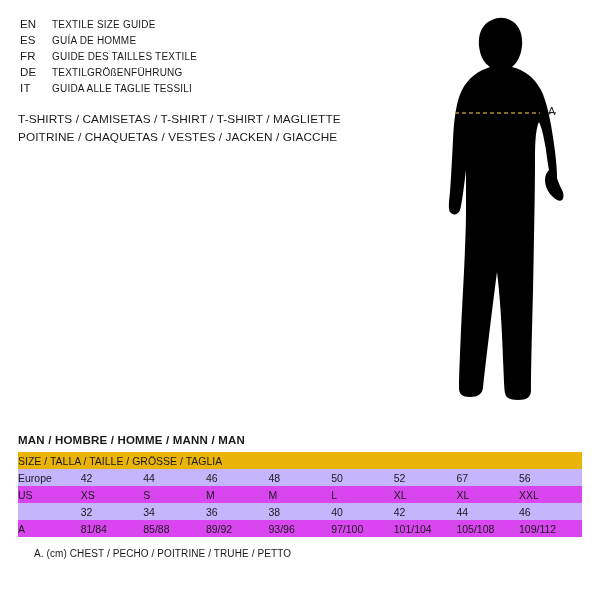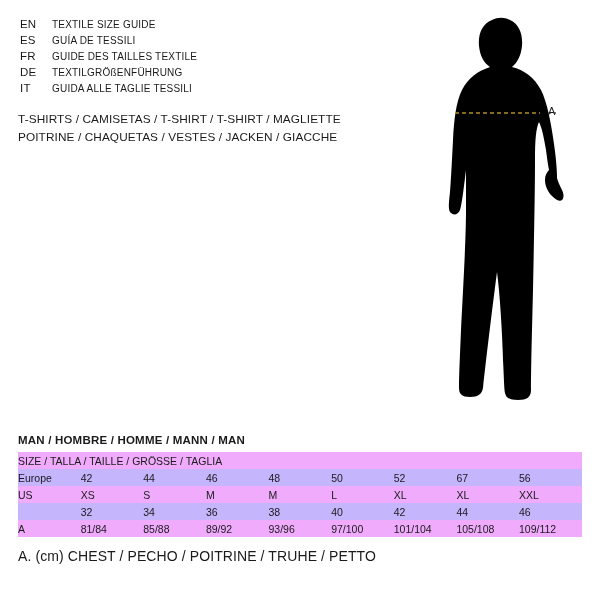--- a/index.html
+++ b/index.html
@@ -97,54 +97,54 @@
     font-size: 10.5px;
     table-layout: fixed;
   }
   table.size-table td {
     padding: 0;
     height: 17px;
     vertical-align: middle;
     white-space: nowrap;
   }
   tr.head-row td {
-    background: #f0abfc;
+    background: #eab308;
     font-weight: normal;
     font-size: 10.5px;
   }
   tr.row-alt td {
     background: #c4b5fd;
   }
   tr.row-plain td {
-    background: #f0abfc;
+    background: #d946ef;
   }
   td.c0 { width: 84px; padding-left: 4px; }
   td.cd { width: 68px; text-align: left; padding-left: 2px;}
   .footnote {
     position: absolute;
-    left: 18px;
+    left: 34px;
     top: 548px;
-    font-size: 14px;
+    font-size: 10px;
     letter-spacing: .1px;
     white-space: nowrap;
   }
 </style>
 </head>
 <body>
 
 <div class="page">
 
   <div class="lang-block">
     <div class="lang-row">
       <span class="lang-code">EN</span>
       <span class="lang-title">TEXTILE SIZE GUIDE</span>
     </div>
     <div class="lang-row">
       <span class="lang-code">ES</span>
-      <span class="lang-title">GUÍA DE TESSILI</span>
+      <span class="lang-title">GUÍA DE HOMME</span>
     </div>
     <div class="lang-row">
       <span class="lang-code">FR</span>
       <span class="lang-title">GUIDE DES TAILLES TEXTILE</span>
     </div>
     <div class="lang-row">
       <span class="lang-code">DE</span>
       <span class="lang-title">TEXTILGRÖßENFÜHRUNG</span>
     </div>
     <div class="lang-row">

